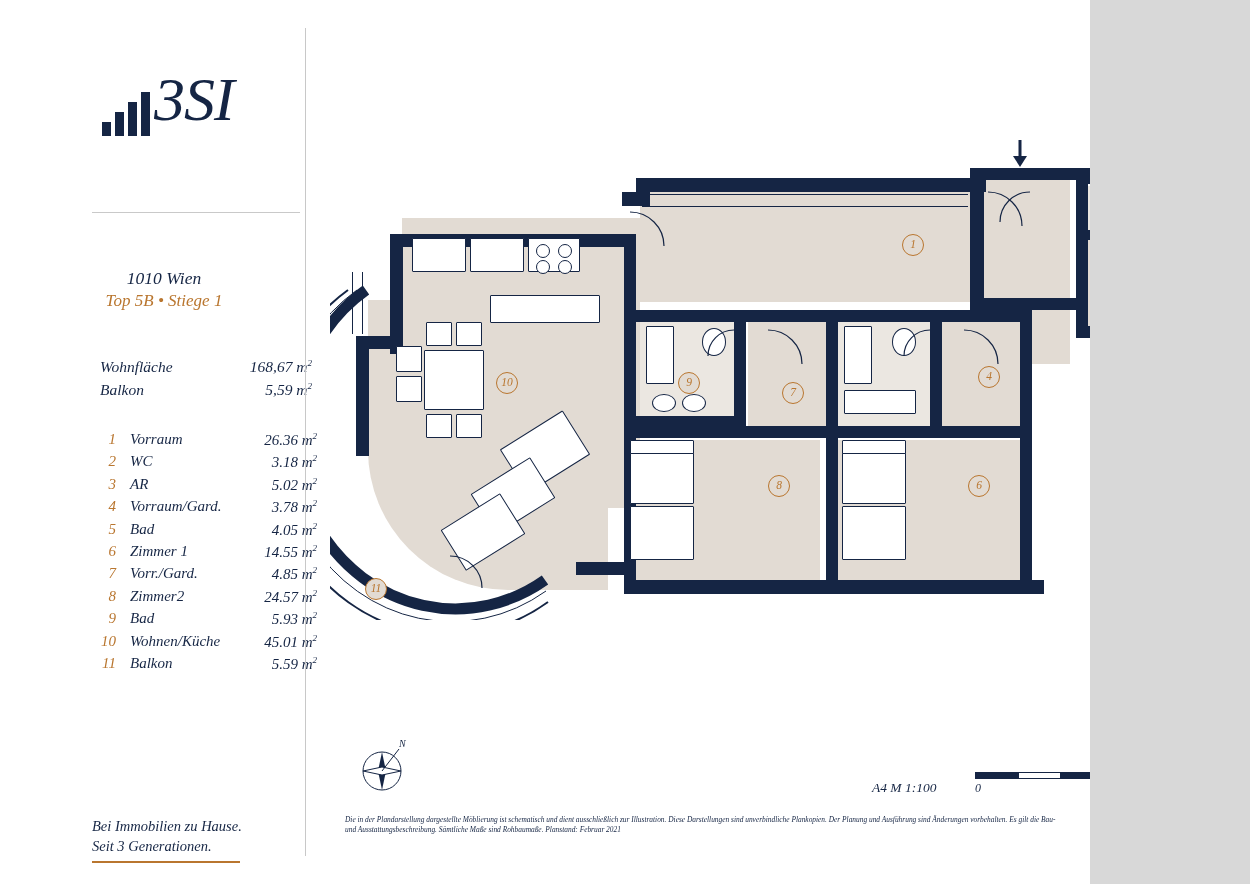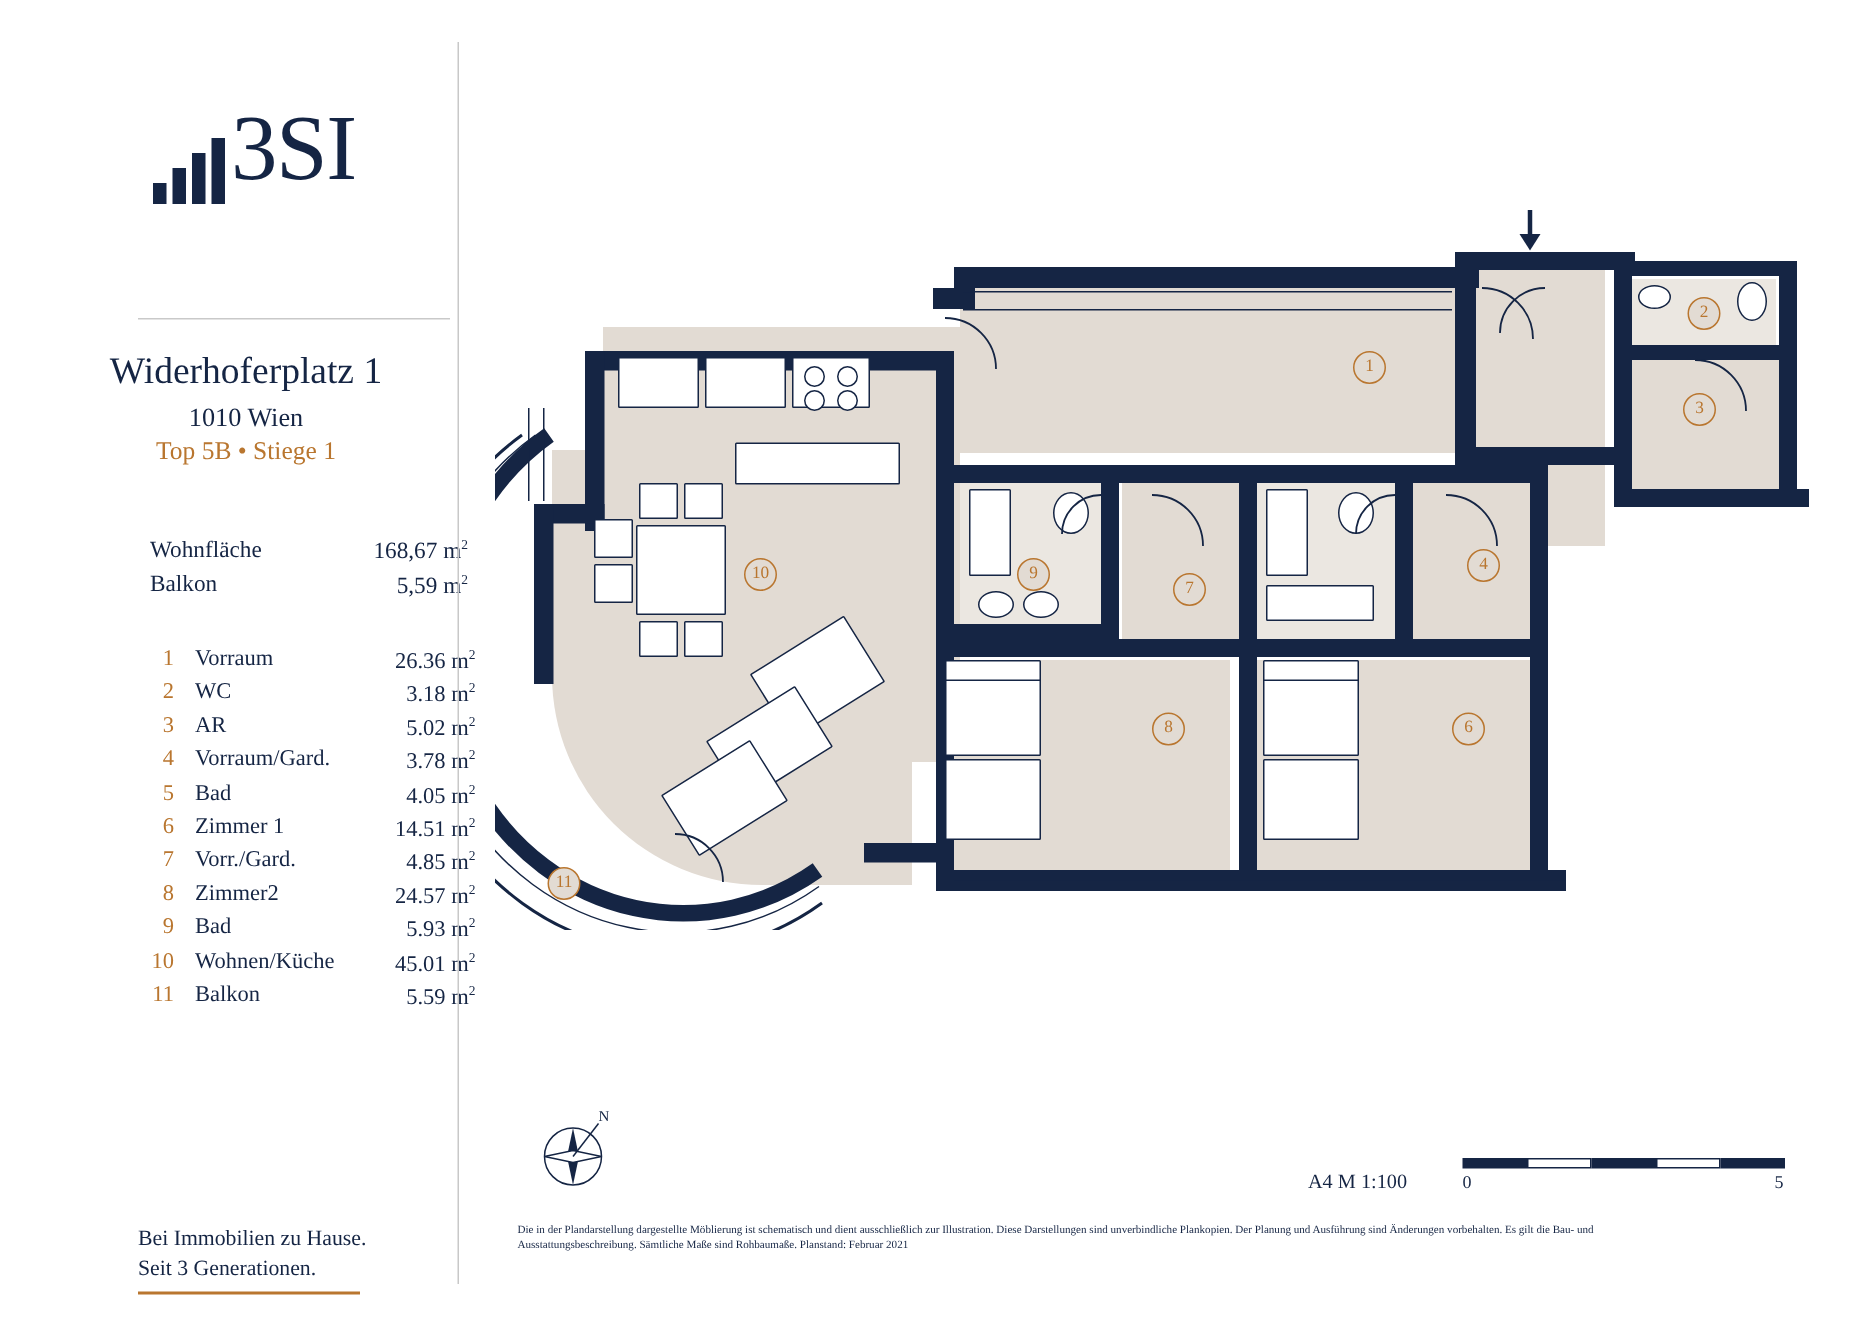--- a/index.html
+++ b/index.html
@@ -1,17 +1,17 @@
 <!DOCTYPE html>
 <html><head>
 <meta charset="utf-8">
 <style>
   html,body{margin:0;padding:0;background:#d8d8d8;}
   body{font-family:"Liberation Serif", serif;}
-  #page{position:relative;width:1250px;height:884px;background:#ffffff;overflow:hidden;}
+  #page{position:relative;width:1090px;height:884px;background:#ffffff;overflow:hidden;font-style:italic;}
 
   
   #sidebar{position:absolute;left:30px;top:28px;width:268px;height:830px;}
   #divider{position:absolute;left:305px;top:28px;width:1px;height:828px;background:#c8c8c8;}
 
   
   .logo-wrap{position:absolute;left:72px;top:40px;width:200px;height:115px;}
   .logo-bars{position:absolute;left:0;top:24px;width:60px;height:44px;}
   .logo-bars i{position:absolute;bottom:0;background:#152544;display:block;}
   .logo-3si{position:absolute;left:52px;top:0px;font-size:62px;line-height:62px;color:#152544;font-family:"Liberation Serif", serif;letter-spacing:-1px;}
@@ -73,21 +73,20 @@
         <i style="left:0;width:9px;height:14px;"></i>
         <i style="left:13px;width:9px;height:24px;"></i>
         <i style="left:26px;width:9px;height:34px;"></i>
         <i style="left:39px;width:9px;height:44px;"></i>
       </div>
       <div class="logo-3si">3SI</div>
     </div>
 
     <div class="rule" style="top:184px;"></div>
 
-    <div class="title" id="addr1">Widerhoferplatz 1</div>
     <div class="title" id="addr2">1010 Wien</div>
     <div class="title" id="addr3">Top 5B • Stiege 1</div>
 
     <div class="sumrow sumlabel" style="top:330px;">Wohnfläche</div>
     <div class="sumrow sumval" style="top:330px;"><span>168,67 m</span><sup>2</sup></div>
     <div class="sumrow sumlabel" style="top:353px;">Balkon</div>
     <div class="sumrow sumval" style="top:353px;"><span>5,59 m</span><sup>2</sup></div>
 
     <div id="roomlist">
       <div class="room">
@@ -111,21 +110,21 @@
           <span class="ar"><span>3.78 m</span><sup>2</sup></span>
         </div>
       <div class="room">
           <span class="num">5</span>
           <span class="nm">Bad</span>
           <span class="ar"><span>4.05 m</span><sup>2</sup></span>
         </div>
       <div class="room">
           <span class="num">6</span>
           <span class="nm">Zimmer 1</span>
-          <span class="ar"><span>14.51 m</span><sup>2</sup></span>
+          <span class="ar"><span>14.55 m</span><sup>2</sup></span>
         </div>
       <div class="room">
           <span class="num">7</span>
           <span class="nm">Vorr./Gard.</span>
           <span class="ar"><span>4.85 m</span><sup>2</sup></span>
         </div>
       <div class="room">
           <span class="num">8</span>
           <span class="nm">Zimmer2</span>
           <span class="ar"><span>24.57 m</span><sup>2</sup></span>

